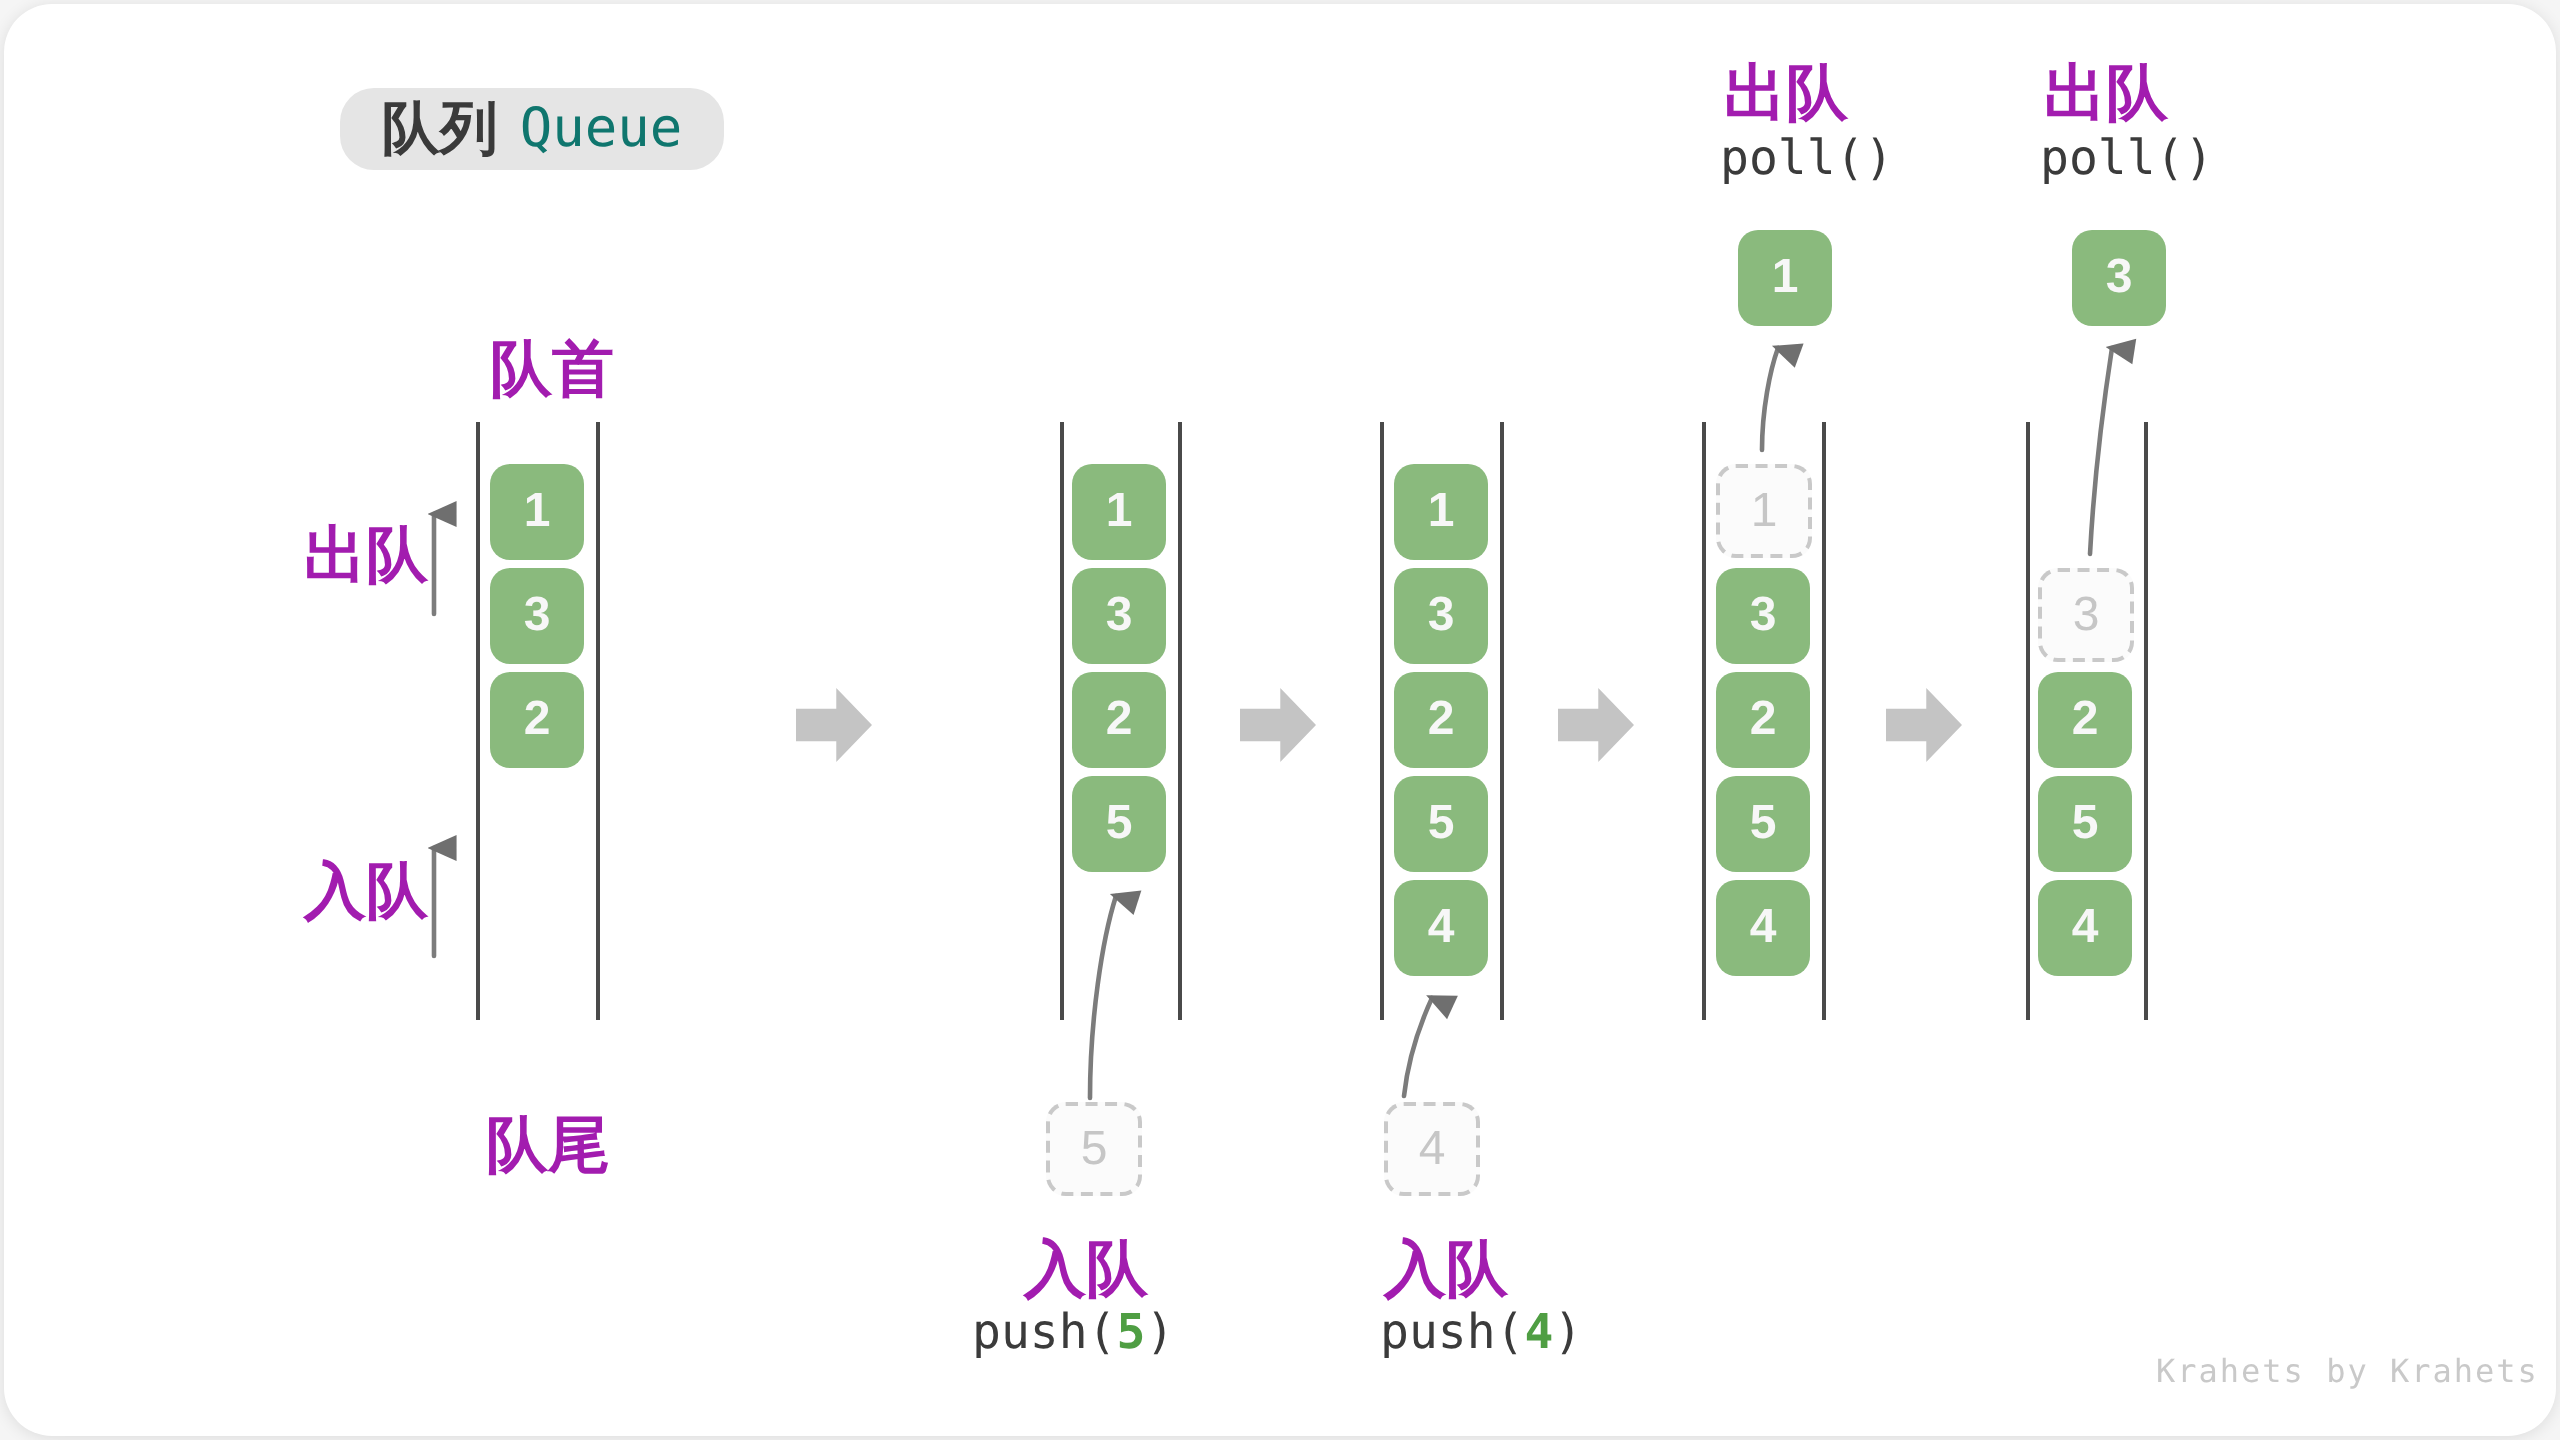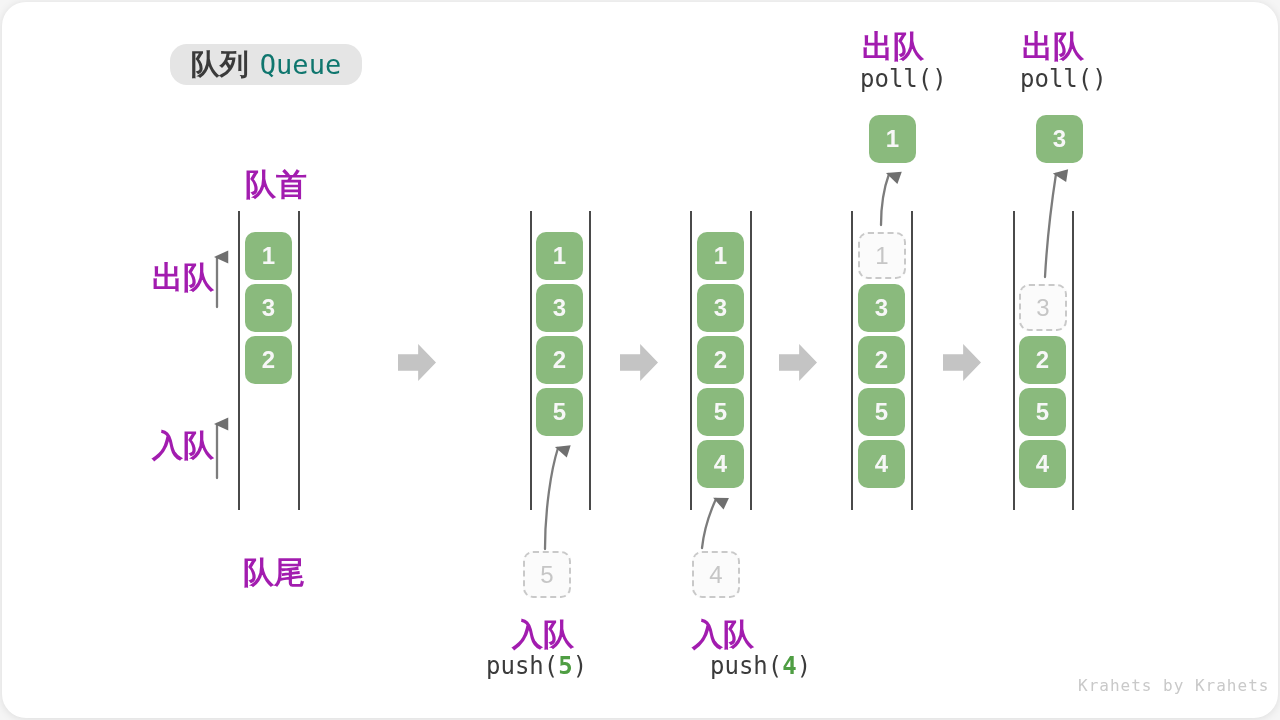--- a/index.html
+++ b/index.html
@@ -94,21 +94,21 @@
 
 <div class="vline" style="left:690px;"></div>
 <div class="vline" style="left:750px;"></div>
 <div class="cell" style="left:697px; top:232px;">1</div>
 <div class="cell" style="left:697px; top:284px;">3</div>
 <div class="cell" style="left:697px; top:336px;">2</div>
 <div class="cell" style="left:697px; top:388px;">5</div>
 <div class="cell" style="left:697px; top:440px;">4</div>
 <div class="cell dashed" style="left:692px; top:551px;">4</div>
 <div class="abs zh-label" style="left:692px; top:618px;">入队</div>
-<div class="abs mono-label" style="left:710px; top:653px;"><span>push(</span><span class="arg">4</span><span>)</span></div>
+<div class="abs mono-label" style="left:690px; top:653px;"><span>push(</span><span class="arg">4</span><span>)</span></div>
 
 <div class="block-arrow" style="left:779px; top:344px;"></div>
 
 <div class="abs zh-label" style="left:862px; top:30px;">出队</div>
 <div class="abs mono-label" style="left:860px; top:66px;">poll()</div>
 <div class="cell" style="left:869px; top:115px;">1</div>
 <div class="vline" style="left:851px;"></div>
 <div class="vline" style="left:911px;"></div>
 <div class="cell dashed" style="left:858px; top:232px;">1</div>
 <div class="cell" style="left:858px; top:284px;">3</div>

